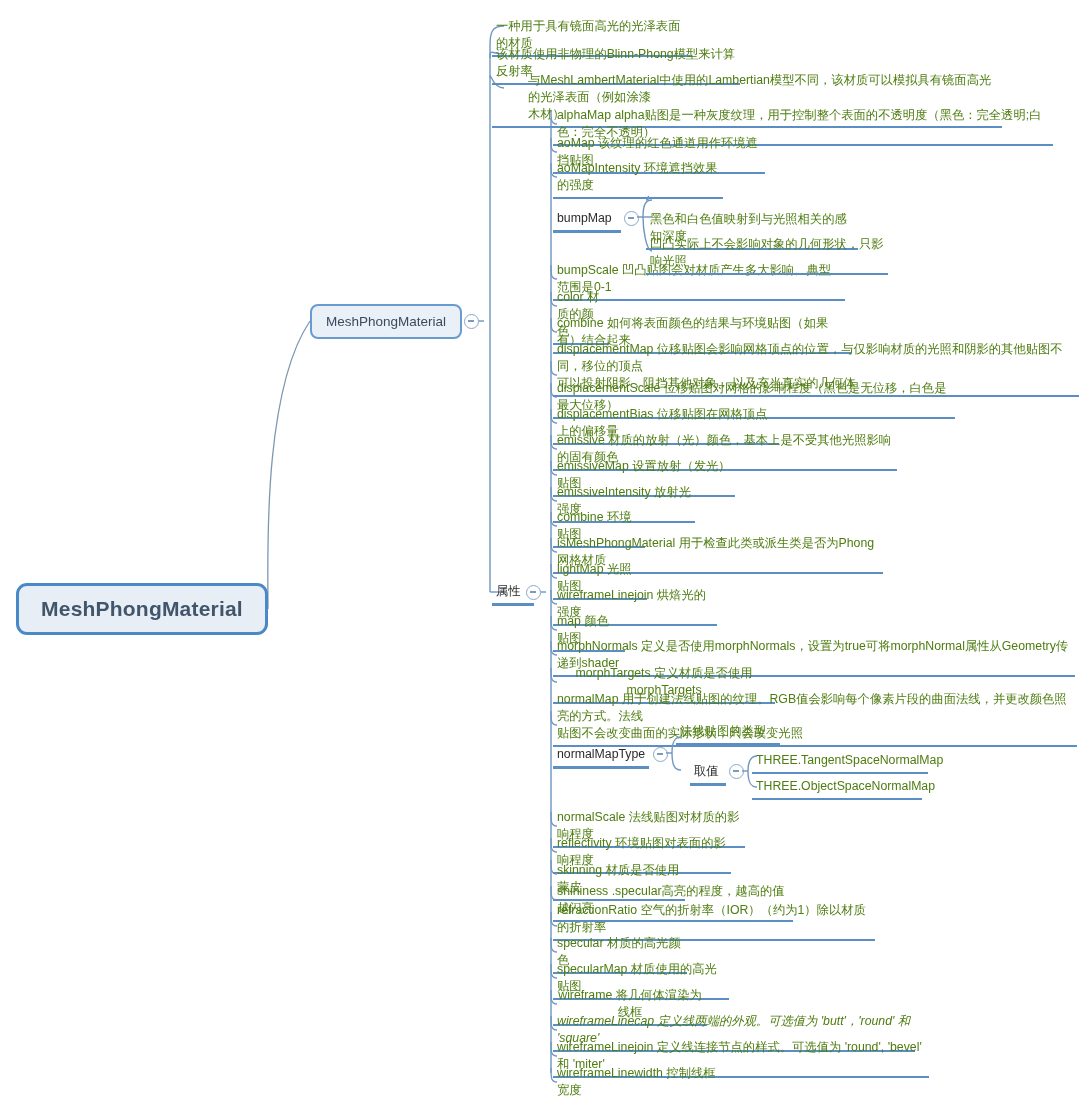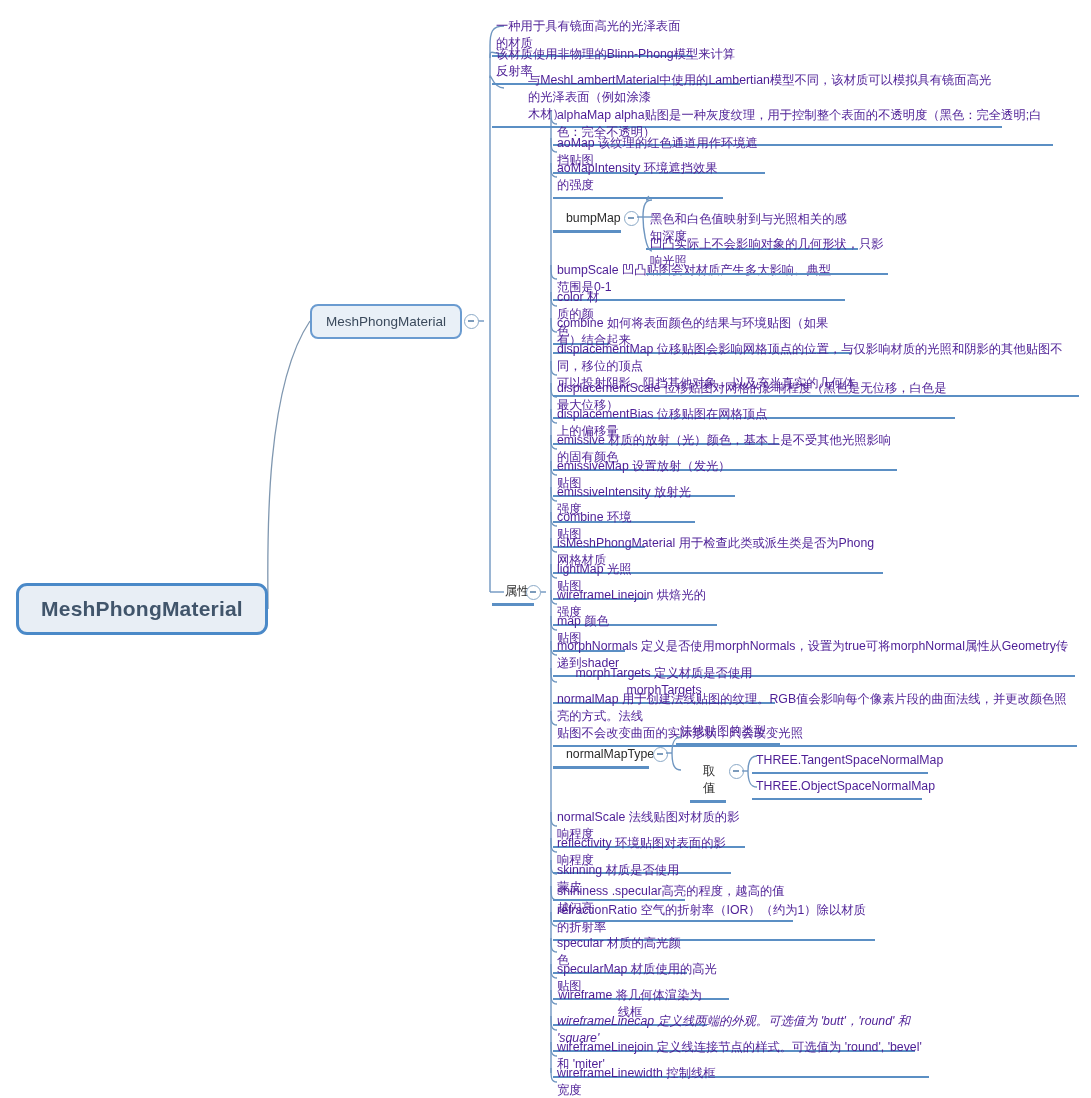--- a/index.html
+++ b/index.html
@@ -38,30 +38,30 @@
     font-size:13.5px;color:#3b4a5c;
   }
 
   
   .tnode{
     position:absolute;
     box-sizing:border-box;
     padding:2px 4px 3px 4px;
     font-size:12.3px;
     line-height:17px;
-    color:#4c1d95;
+    color:#4d7c0f;
     white-space:pre-line;
     border-bottom:2.5px solid #5b8fc4;
   }
 
   
   .lnode{
     position:absolute;
     box-sizing:border-box;
-    padding:2px 4px 3px 13px;
+    padding:2px 4px 3px 4px;
     font-size:12.3px;
     line-height:17px;
     color:#2b2b2b;
     border-bottom:3px solid #5b8fc4;
   }
 
   
   .toggle{
     position:absolute;
     width:13px;height:13px;

